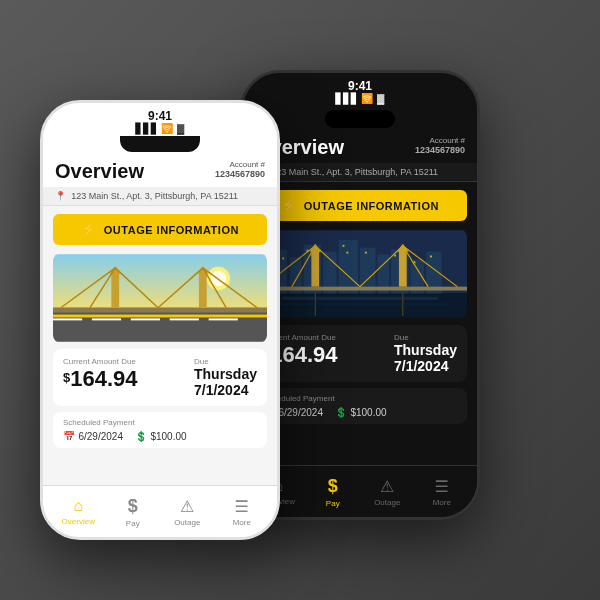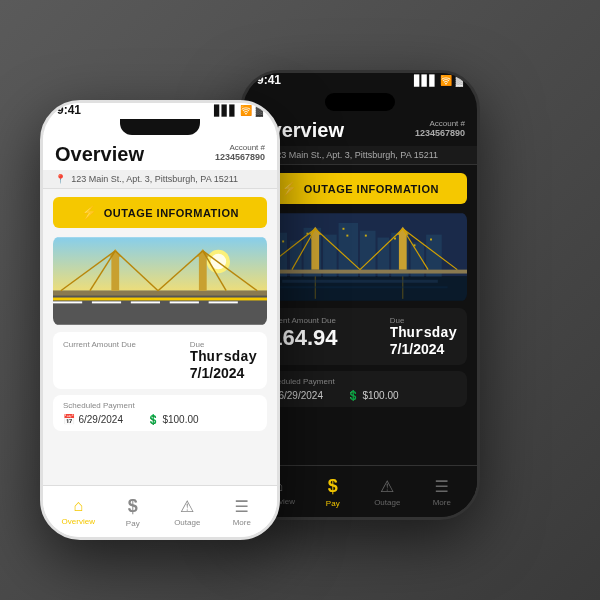--- a/index.html
+++ b/index.html
@@ -46,25 +46,26 @@
       background: #111;
       border: 3px solid #333;
       top: 50px;
       left: 220px;
       z-index: 1;
     }
 
     
     .status-bar {
       display: flex;
-      justify-content: space-between;
-      align-items: center;
-      padding: 0 14px 2px;
+      justify-content: flex-end;
+      align-items: center;
+      padding: 6px 14px 2px;
       font-size: 11px;
       font-weight: 600;
+      flex-direction: column;
     }
     .phone-white .status-bar { color: #111; background: #fff; }
     .phone-black .status-bar { color: #fff; background: #111; }
 
     .status-time { font-size: 12px; font-weight: 700; }
     .status-icons { display: flex; gap: 3px; align-items: center; font-size: 10px; }
 
     
     .notch {
       width: 80px;
@@ -177,41 +178,41 @@
 
     .amount-block {}
     .amount-label { font-size: 8px; color: #888; }
     .amount-value { font-size: 22px; font-weight: 700; }
     .phone-white .amount-value { color: #111; }
     .phone-black .amount-value { color: #fff; }
     .amount-dollar { font-size: 13px; font-weight: 700; vertical-align: top; margin-top: 4px; display: inline-block; }
 
     .due-block { text-align: left; }
     .due-label { font-size: 8px; color: #888; }
-    .due-day { font-size: 14px; font-weight: 700; font-family: Liberation Mono, monospace; }
+    .due-day { font-size: 14px; font-weight: 700; }
     .due-date { font-size: 14px; font-weight: 700; }
     .phone-white .due-day, .phone-white .due-date { color: #111; }
     .phone-black .due-day, .phone-black .due-date { color: #fff; }
 
     .billing-divider { flex: 1; }
 
     
     .scheduled-section {
       margin: 4px 10px;
       background: #fff;
       border-radius: 8px;
       padding: 6px 10px;
     }
     .phone-black .scheduled-section { background: #1a1a1a; }
 
     .scheduled-label { font-size: 8px; color: #888; margin-bottom: 4px; }
     .scheduled-row {
       display: flex;
       align-items: center;
-      gap: 24px;
+      gap: 12px;
       font-size: 10px;
     }
     .phone-white .scheduled-row { color: #333; }
     .phone-black .scheduled-row { color: #ccc; }
 
     .sched-item { display: flex; align-items: center; gap: 3px; }
 
     
     .bottom-nav {
       position: absolute;
@@ -462,20 +463,23 @@
           <line x1="64" y1="14" x2="108" y2="55" stroke="#b8860b" stroke-width="1.5"></line>
           <line x1="154" y1="14" x2="108" y2="55" stroke="#b8860b" stroke-width="1.5"></line>
           <line x1="154" y1="14" x2="178" y2="55" stroke="#b8860b" stroke-width="1.5"></line>
           <line x1="154" y1="14" x2="210" y2="55" stroke="#b8860b" stroke-width="1.5"></line>
         </svg>
       </div>
 
       <div class="billing-section">
         <div class="amount-block">
           <div class="amount-label">Current Amount Due</div>
+          <div class="amount-value">
+            <span class="amount-dollar">$</span><span>164.94</span>
+          </div>
         </div>
         <div class="billing-divider"></div>
         <div class="due-block">
           <div class="due-label">Due</div>
           <div class="due-day">Thursday</div>
           <div class="due-date">7/1/2024</div>
         </div>
       </div>
 
       <div class="scheduled-section">

